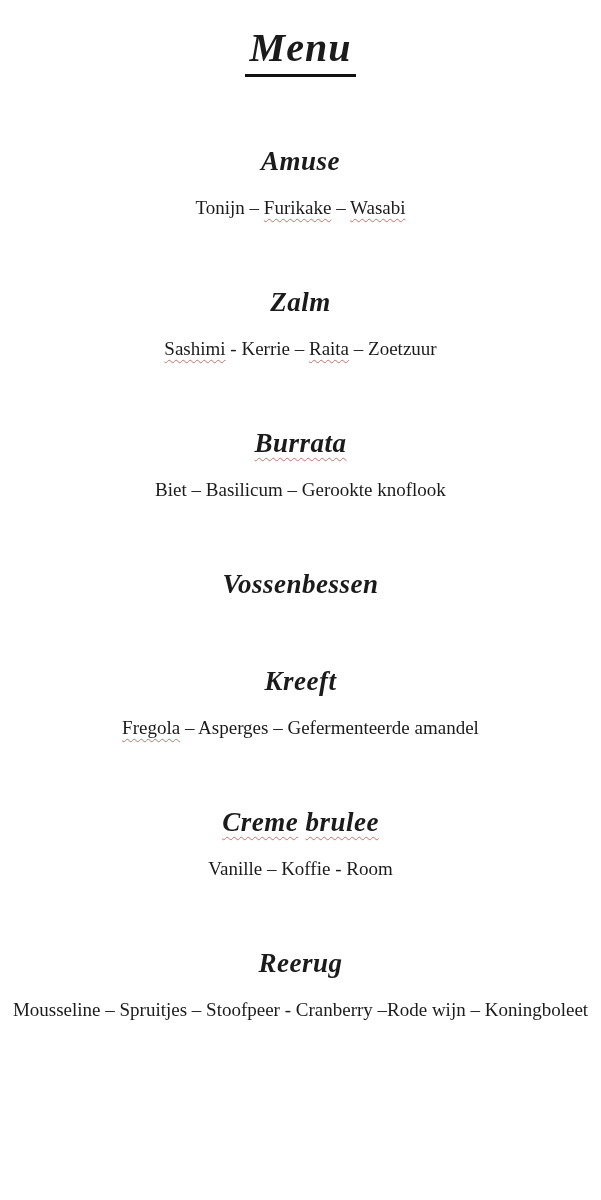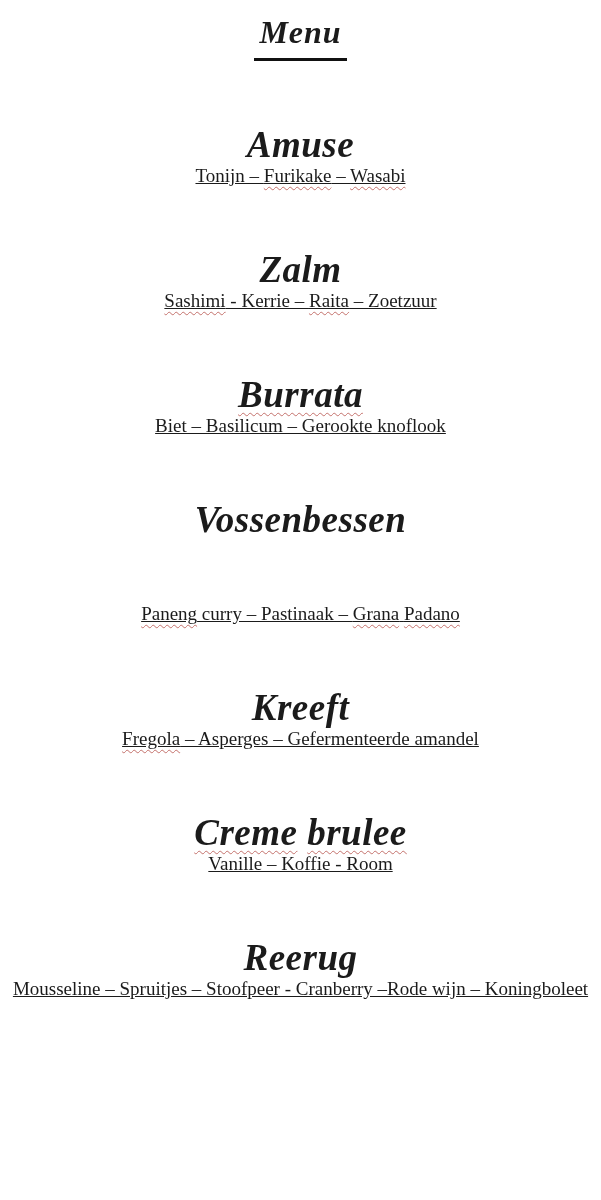--- a/index.html
+++ b/index.html
@@ -12,58 +12,57 @@
     height: 1200px;
     margin: 0 auto;
     background: var(--bg, #ffffff);
     color: var(--ink, #1b1b1b);
     overflow: hidden;
     text-align: center;
     font-family: "Liberation Serif", serif;
   }
   .doc-title {
     margin: 0;
-    padding-top: 8px;
+    padding-top: 24px;
     height: 48px;
     line-height: 48px;
     font-family: "Liberation Serif", "DejaVu Serif", serif;
     font-style: italic;
     font-weight: bold;
-    font-size: 32px;
+    font-size: 40px;
     letter-spacing: 1px;
   }
   .doc-title .title-text {
     display: inline-block;
     padding: 0 5px 2px 5px;
     border-bottom: 3px solid #111111;
   }
   .sections {
     margin-top: 72px;
   }
   .course {
     margin: 0 0 63px 0;
   }
   .course-title {
-    margin: 0;
+    margin: 16px;
     height: 34px;
     line-height: 34px;
     font-family: "Liberation Serif", "DejaVu Serif", serif;
     font-style: italic;
     font-weight: bold;
-    font-size: 37px;
+    font-size: 27px;
     letter-spacing: 0.5px;
     white-space: nowrap;
   }
   .course-desc {
     margin: 0;
     height: 28px;
     line-height: 28px;
     font-size: 19px;
     white-space: nowrap;
-    text-decoration: underline;
   }
   .squiggle {
     text-decoration-line: underline;
     text-decoration-style: wavy;
     text-decoration-color: var(--squiggle, #c4716c);
     text-decoration-thickness: 1px;
     text-underline-offset: 4px;
   }
   .course-title .squiggle {
     text-underline-offset: 5px;
@@ -86,21 +85,20 @@
         <p class="course-desc"><span class="squiggle">Sashimi</span><span> - Kerrie – </span><span class="squiggle">Raita</span><span> – Zoetzuur</span></p>
       </section>
       <section class="course">
         <h2 class="course-title"><span class="squiggle">Burrata</span></h2>
         <p class="course-desc"><span>Biet – Basilicum – Gerookte knoflook</span></p>
       </section>
       <section class="course">
         <h2 class="course-title"><span>Vossenbessen</span></h2>
       </section>
       <section class="course">
-        <p class="course-desc"><span class="squiggle">Paneng</span><span> curry – Pastinaak – </span><span class="squiggle">Grana</span><span> </span><span class="squiggle">Padano</span></p>
       </section>
       <section class="course">
         <h2 class="course-title"><span>Kreeft</span></h2>
         <p class="course-desc"><span class="squiggle">Fregola</span><span> – Asperges – Gefermenteerde amandel</span></p>
       </section>
       <section class="course">
         <h2 class="course-title"><span class="squiggle">Creme</span><span> </span><span class="squiggle">brulee</span></h2>
         <p class="course-desc"><span>Vanille – Koffie - Room</span></p>
       </section>
       <section class="course">

